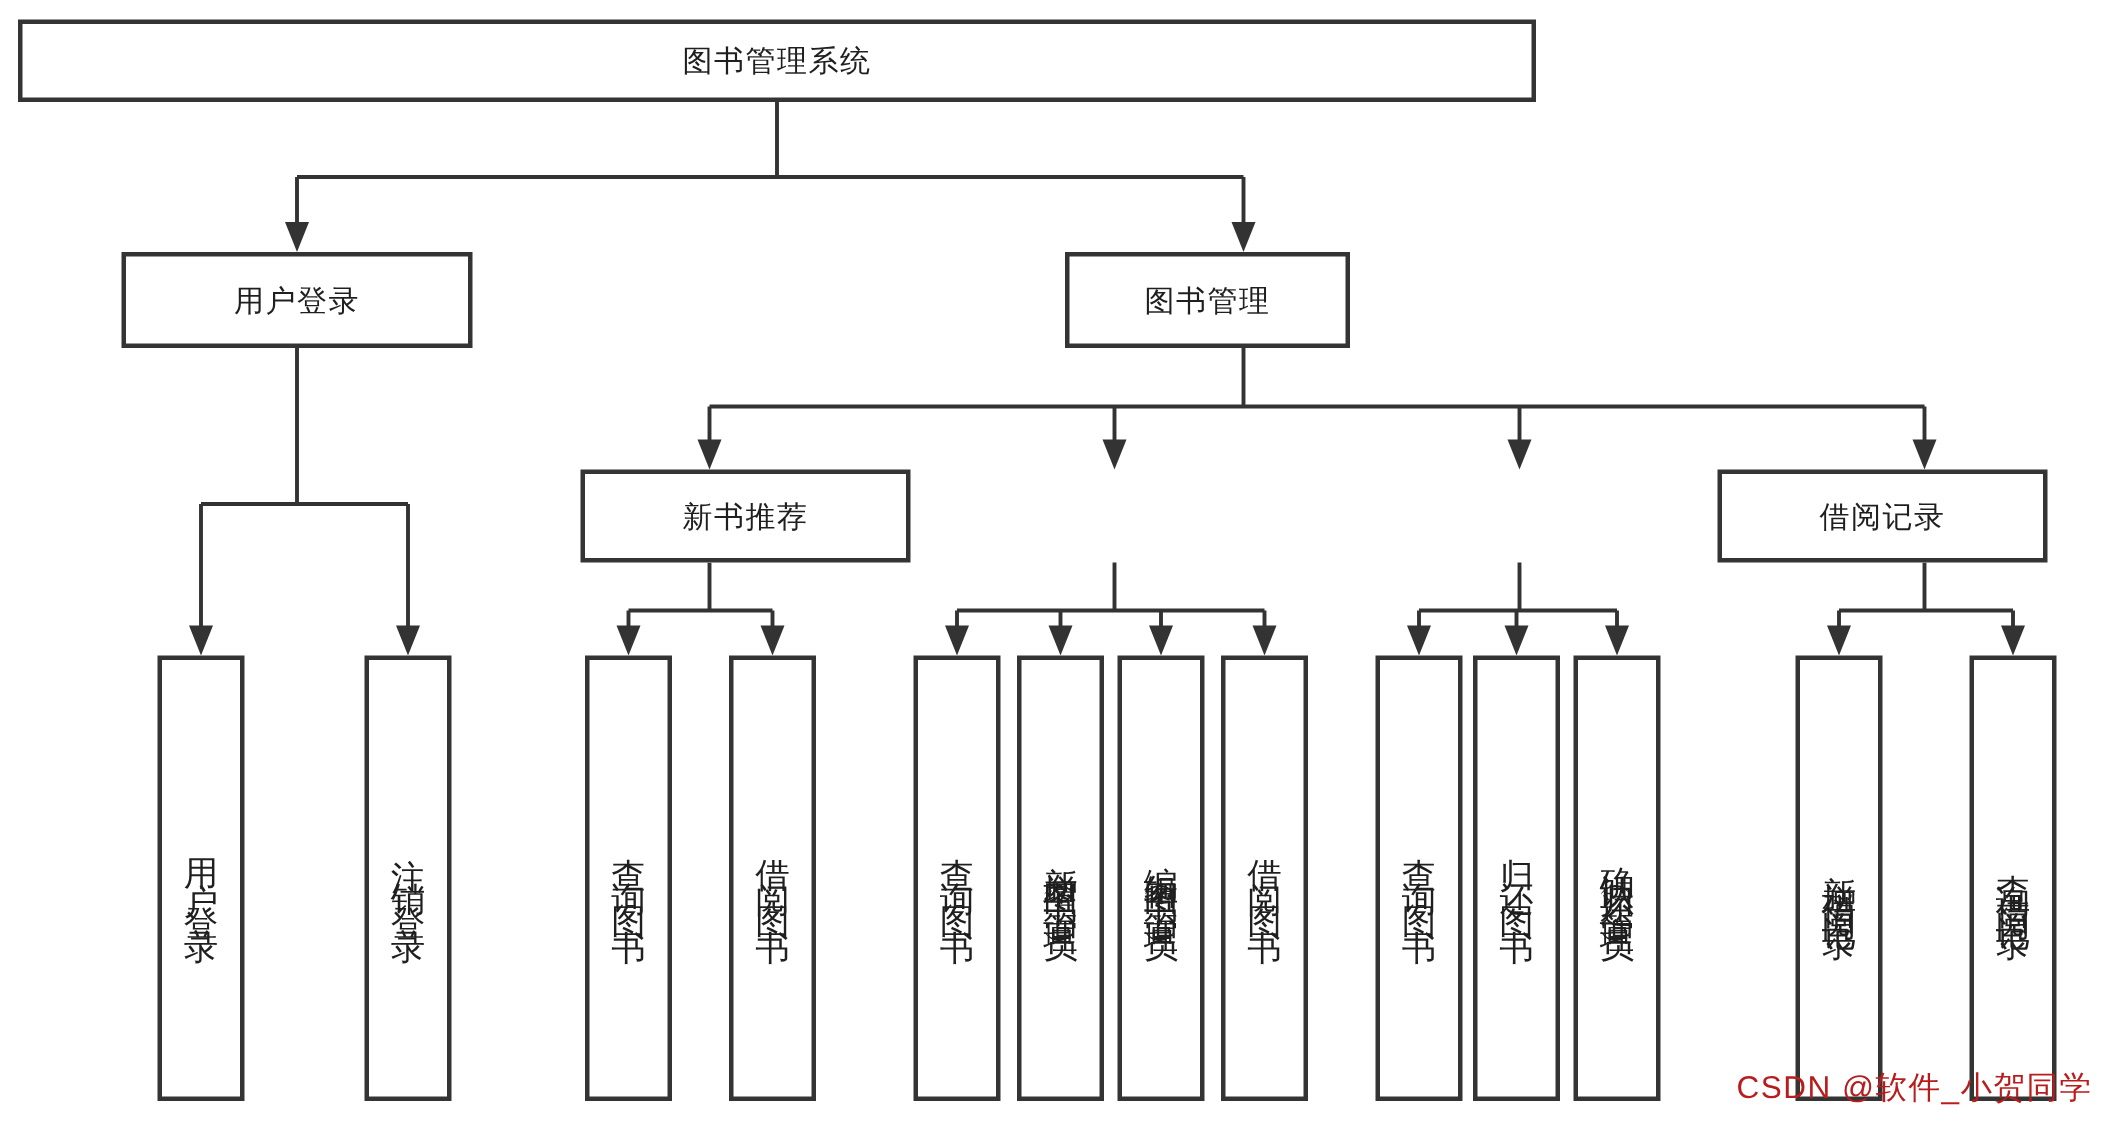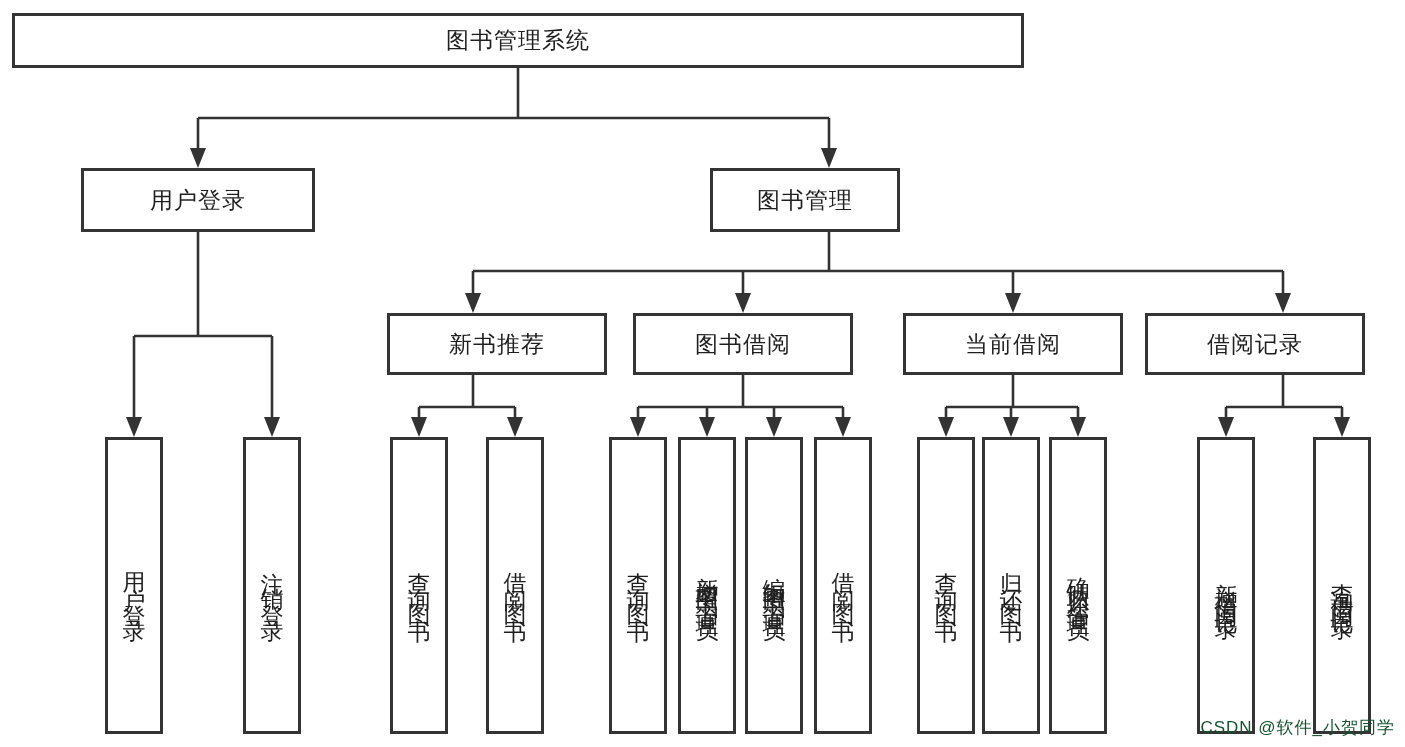--- a/index.html
+++ b/index.html
@@ -27,21 +27,21 @@
     box-sizing: border-box;
     border: 3px solid #343434;
     background: #ffffff;
     color: #1f1f1f;
     display: flex;
     align-items: center;
     justify-content: center;
     z-index: 2;
   }
   .node--h {
-    font-size: 23px;
+    font-size: 20px;
     letter-spacing: 1px;
     white-space: nowrap;
   }
   .node--root   { left: 12px;   top: 13px;  width: 1012px; height: 55px; }
   .node--l2a    { left: 81px;   top: 168px; width: 234px;  height: 64px; }
   .node--l2b    { left: 710px;  top: 168px; width: 190px;  height: 64px; }
   .node--l3     { top: 313px; width: 220px; height: 62px; }
   .node--l3-1   { left: 363px; margin-left: 24px; }
   .node--l3-2   { left: 633px; }
   .node--l3-3   { left: 903px; }
@@ -68,22 +68,22 @@
   .leaf--x8  { left: 814px; }
   .leaf--x9  { left: 917px; }
   .leaf--x10 { left: 982px; }
   .leaf--x11 { left: 1049px; }
   .leaf--x12 { left: 1197px; }
   .leaf--x13 { left: 1313px; }
   .watermark {
     position: absolute;
     right: 10px;
     bottom: 8px;
-    font-size: 17px;
-    color: #14532d;
+    font-size: 21px;
+    color: #b91c1c;
     letter-spacing: 1px;
     z-index: 5;
     white-space: nowrap;
     text-align: center;
   }
 </style>
 </head>
 <body>
 
 <div class="canvas">
@@ -171,26 +171,20 @@
   <div class="node node--h node--l2a">
     <span>用户登录</span>
   </div>
   <div class="node node--h node--l2b">
     <span>图书管理</span>
   </div>
 
   <div class="node node--h node--l3 node--l3-1">
     <span>新书推荐</span>
   </div>
-  <div class="node node--h node--l3 node--l3-2">
-    <span>图书借阅</span>
-  </div>
-  <div class="node node--h node--l3 node--l3-3">
-    <span>当前借阅</span>
-  </div>
   <div class="node node--h node--l3 node--l3-4">
     <span>借阅记录</span>
   </div>
 
   <div class="node leaf leaf--short leaf--x1">
     <span>用户登录</span>
   </div>
   <div class="node leaf leaf--short leaf--x2">
     <span>注销登录</span>
   </div>

